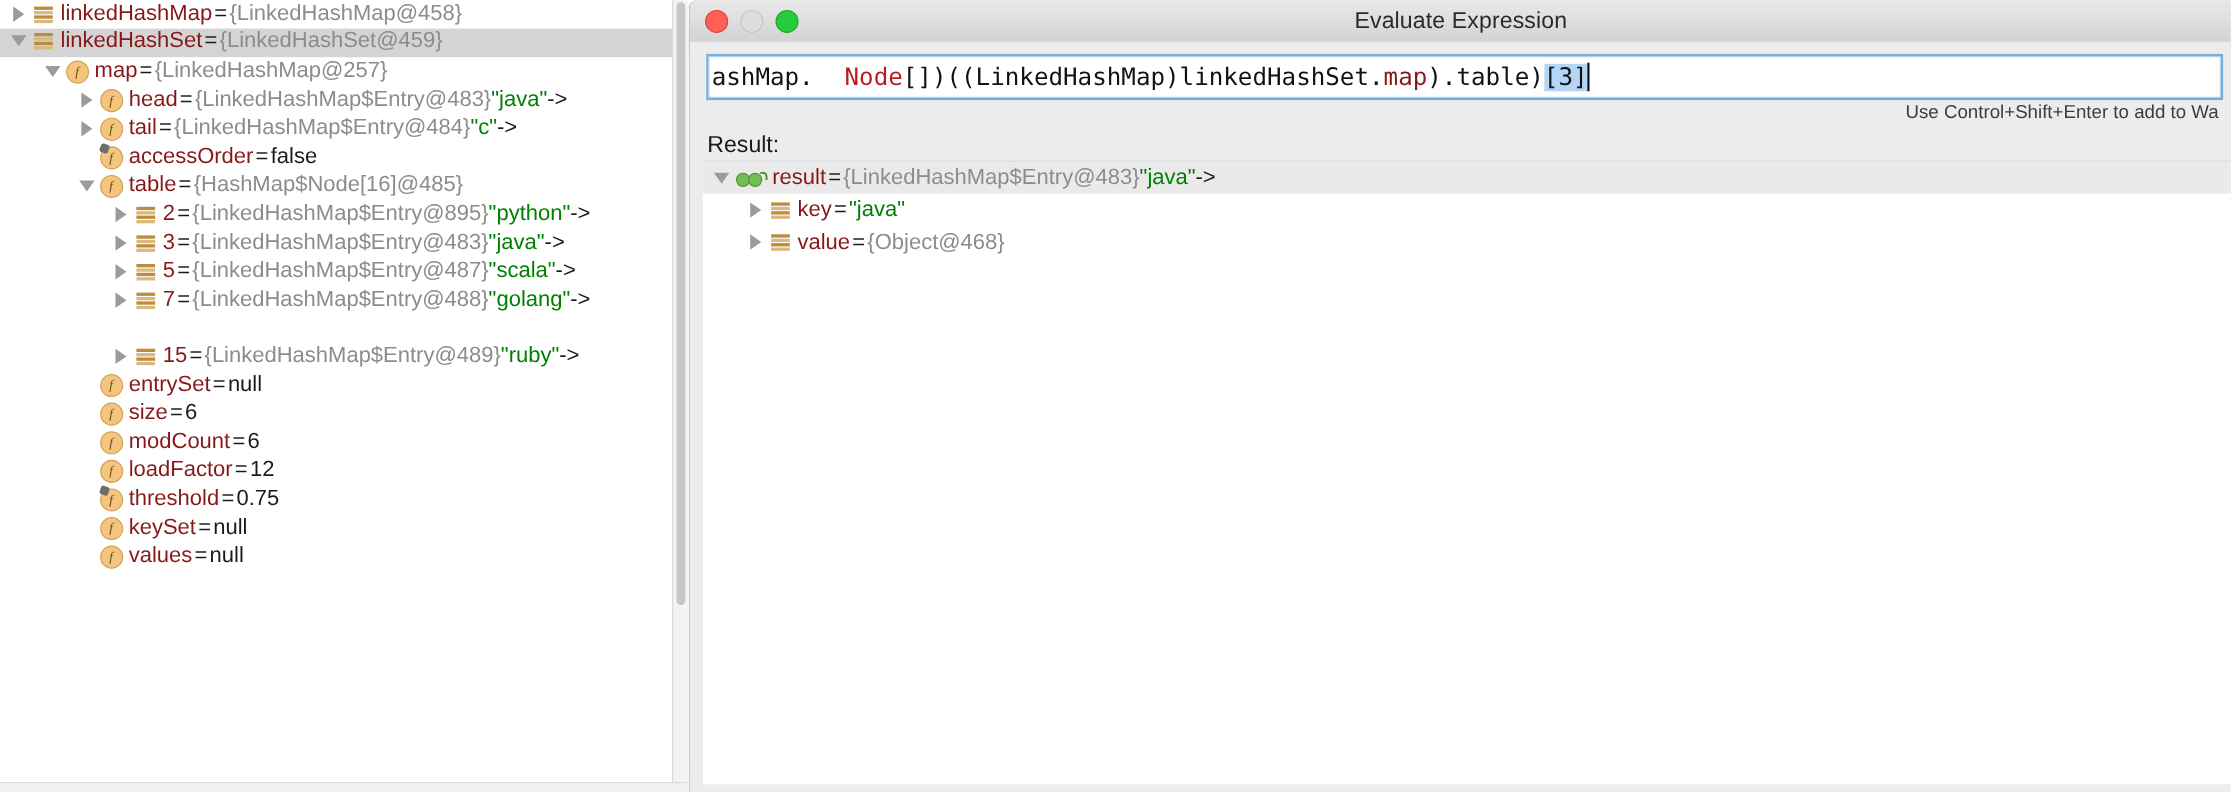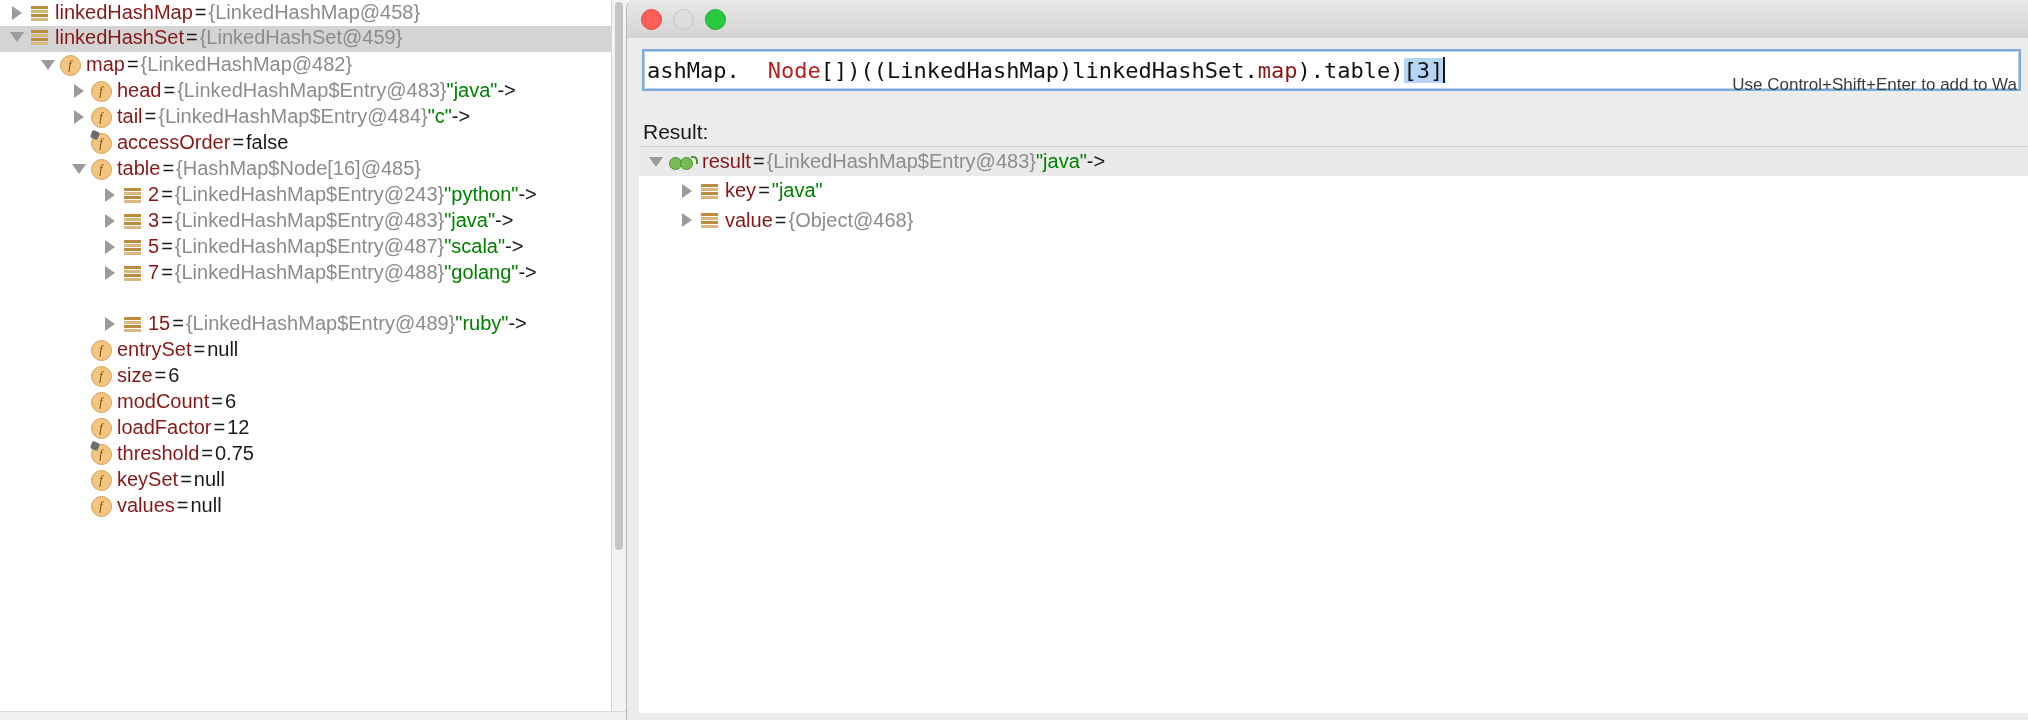--- a/index.html
+++ b/index.html
@@ -133,21 +133,21 @@
   }
   #expr-text{padding-left:3px;color:#111;}
   #expr-text .kw-red{color:#b91c1c;margin-left:28px;}
   #expr-text .fld{color:#871818;}
   #expr-text .selidx{background:#b4d5f5;color:#111;}
   #caret{
     display:inline-block;width:2px;height:26px;background:#111;
     vertical-align:middle;margin-left:0px;
   }
   #hint{
-    position:absolute;right:12px;top:75px;
+    position:absolute;right:12px;top:92px;
     font-size:17px;color:#3c3c3c;white-space:nowrap;
   }
 
   #result-label{
     position:absolute;left:16px;top:120px;
     font-size:21px;color:#1a1a1a;
   }
   #result-tree{
     position:absolute;left:12px;top:146px;width:1390px;height:566px;
     background:#ffffff;border-top:1px solid #cfcfcf;
@@ -201,21 +201,21 @@
         </div>
         <div class="vrow" style="padding-left: 37px;">
           <span class="arrow">
             <span class="tri-d"></span>
           </span>
           <span class="ico">
             <span class="f-ico">f</span>
           </span>
           <span class="nm">map</span>
           <span class="eq"> = </span>
-          <span class="ref">{LinkedHashMap@482}</span>
+          <span class="ref">{LinkedHashMap@257}</span>
         </div>
         <div class="vrow" style="padding-left: 68px;">
           <span class="arrow">
             <span class="tri-r"></span>
           </span>
           <span class="ico">
             <span class="f-ico">f</span>
           </span>
           <span class="nm">head</span>
           <span class="eq"> = </span>
@@ -263,21 +263,21 @@
           <span class="ico">
             <span class="stack-ico">
               <i></i>
               <i></i>
               <i></i>
               <i></i>
             </span>
           </span>
           <span class="nm">2</span>
           <span class="eq"> = </span>
-          <span class="ref">{LinkedHashMap$Entry@243}</span>
+          <span class="ref">{LinkedHashMap$Entry@895}</span>
           <span class="str"> "python"</span>
           <span class="arrowtxt"> -&gt;</span>
         </div>
         <div class="vrow" style="padding-left: 99px;">
           <span class="arrow">
             <span class="tri-r"></span>
           </span>
           <span class="ico">
             <span class="stack-ico">
               <i></i>
@@ -417,20 +417,21 @@
   </div>
 
   <div id="dialog">
 
     <div id="titlebar">
       <div id="lights">
         <span class="light close"></span>
         <span class="light min"></span>
         <span class="light zoom"></span>
       </div>
+      <div id="title">Evaluate Expression</div>
     </div>
 
     <div id="expr-wrap">
       <div id="expr-field">
         <span id="expr-text"><span>ashMap.</span><span class="kw-red">Node</span><span>[])((LinkedHashMap)linkedHashSet.</span><span class="fld">map</span><span>).table)</span><span class="selidx">[3]</span></span>
           <span id="caret"></span>
       </div>
     </div>
 
     <div id="hint">Use Control+Shift+Enter to add to Wa</div>

